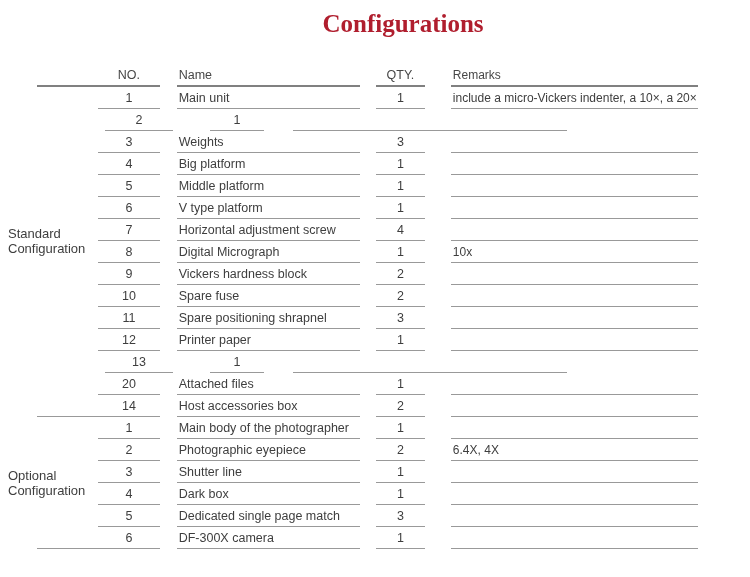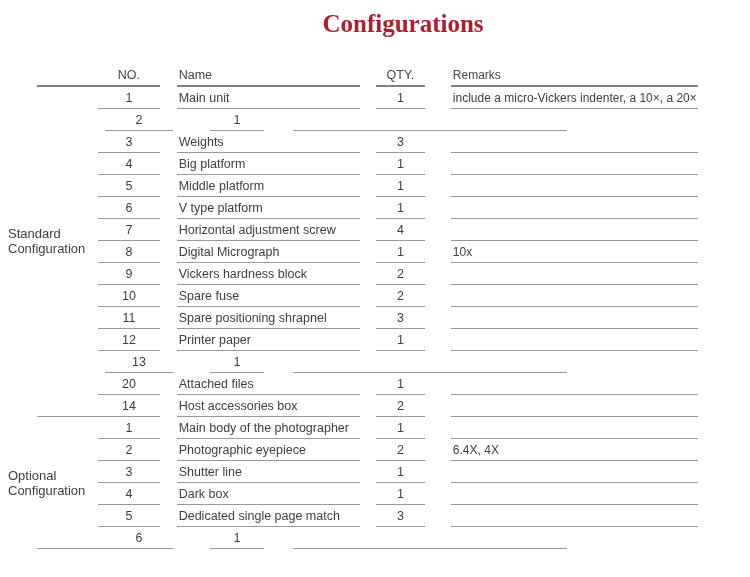--- a/index.html
+++ b/index.html
@@ -256,20 +256,21 @@
         <div class="cell c-name">Dedicated single page match</div>
         <div class="cell gap g2"></div>
         <div class="cell c-qty">3</div>
         <div class="cell gap g3"></div>
         <div class="cell c-rem"></div>
       </div>
       <div class="row section-end">
         <div class="cell c-label"></div>
         <div class="cell c-no">6</div>
         <div class="cell gap g1"></div>
+        <div class="cell c-name">DF-300X camera</div>
         <div class="cell gap g2"></div>
         <div class="cell c-qty">1</div>
         <div class="cell gap g3"></div>
         <div class="cell c-rem"></div>
       </div>
     </div>
 </div>
 
 <div class="section-label" id="label-standard">Standard Configuration</div>
 <div class="section-label" id="label-optional">Optional Configuration</div>

